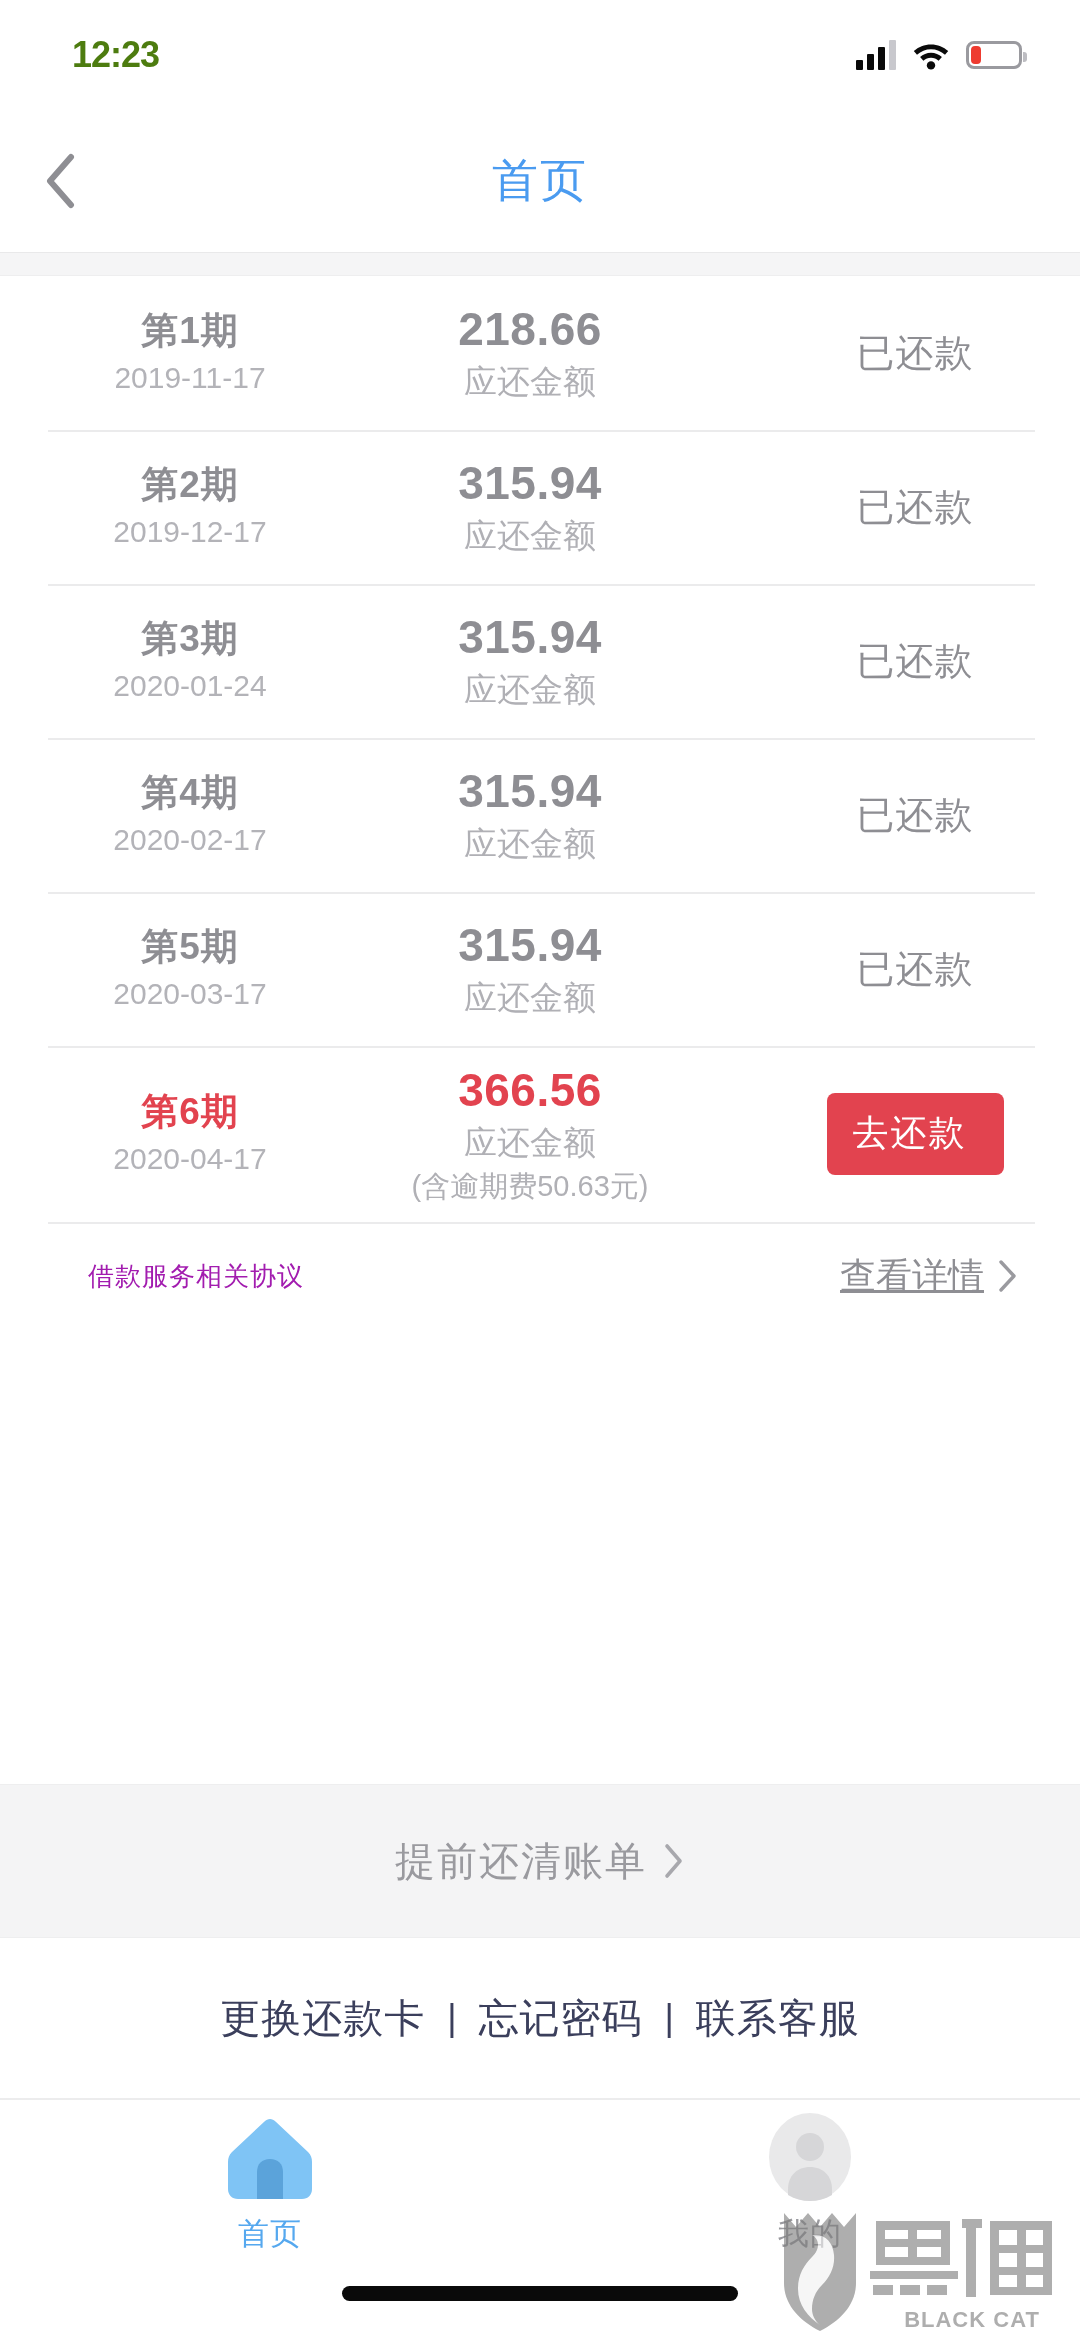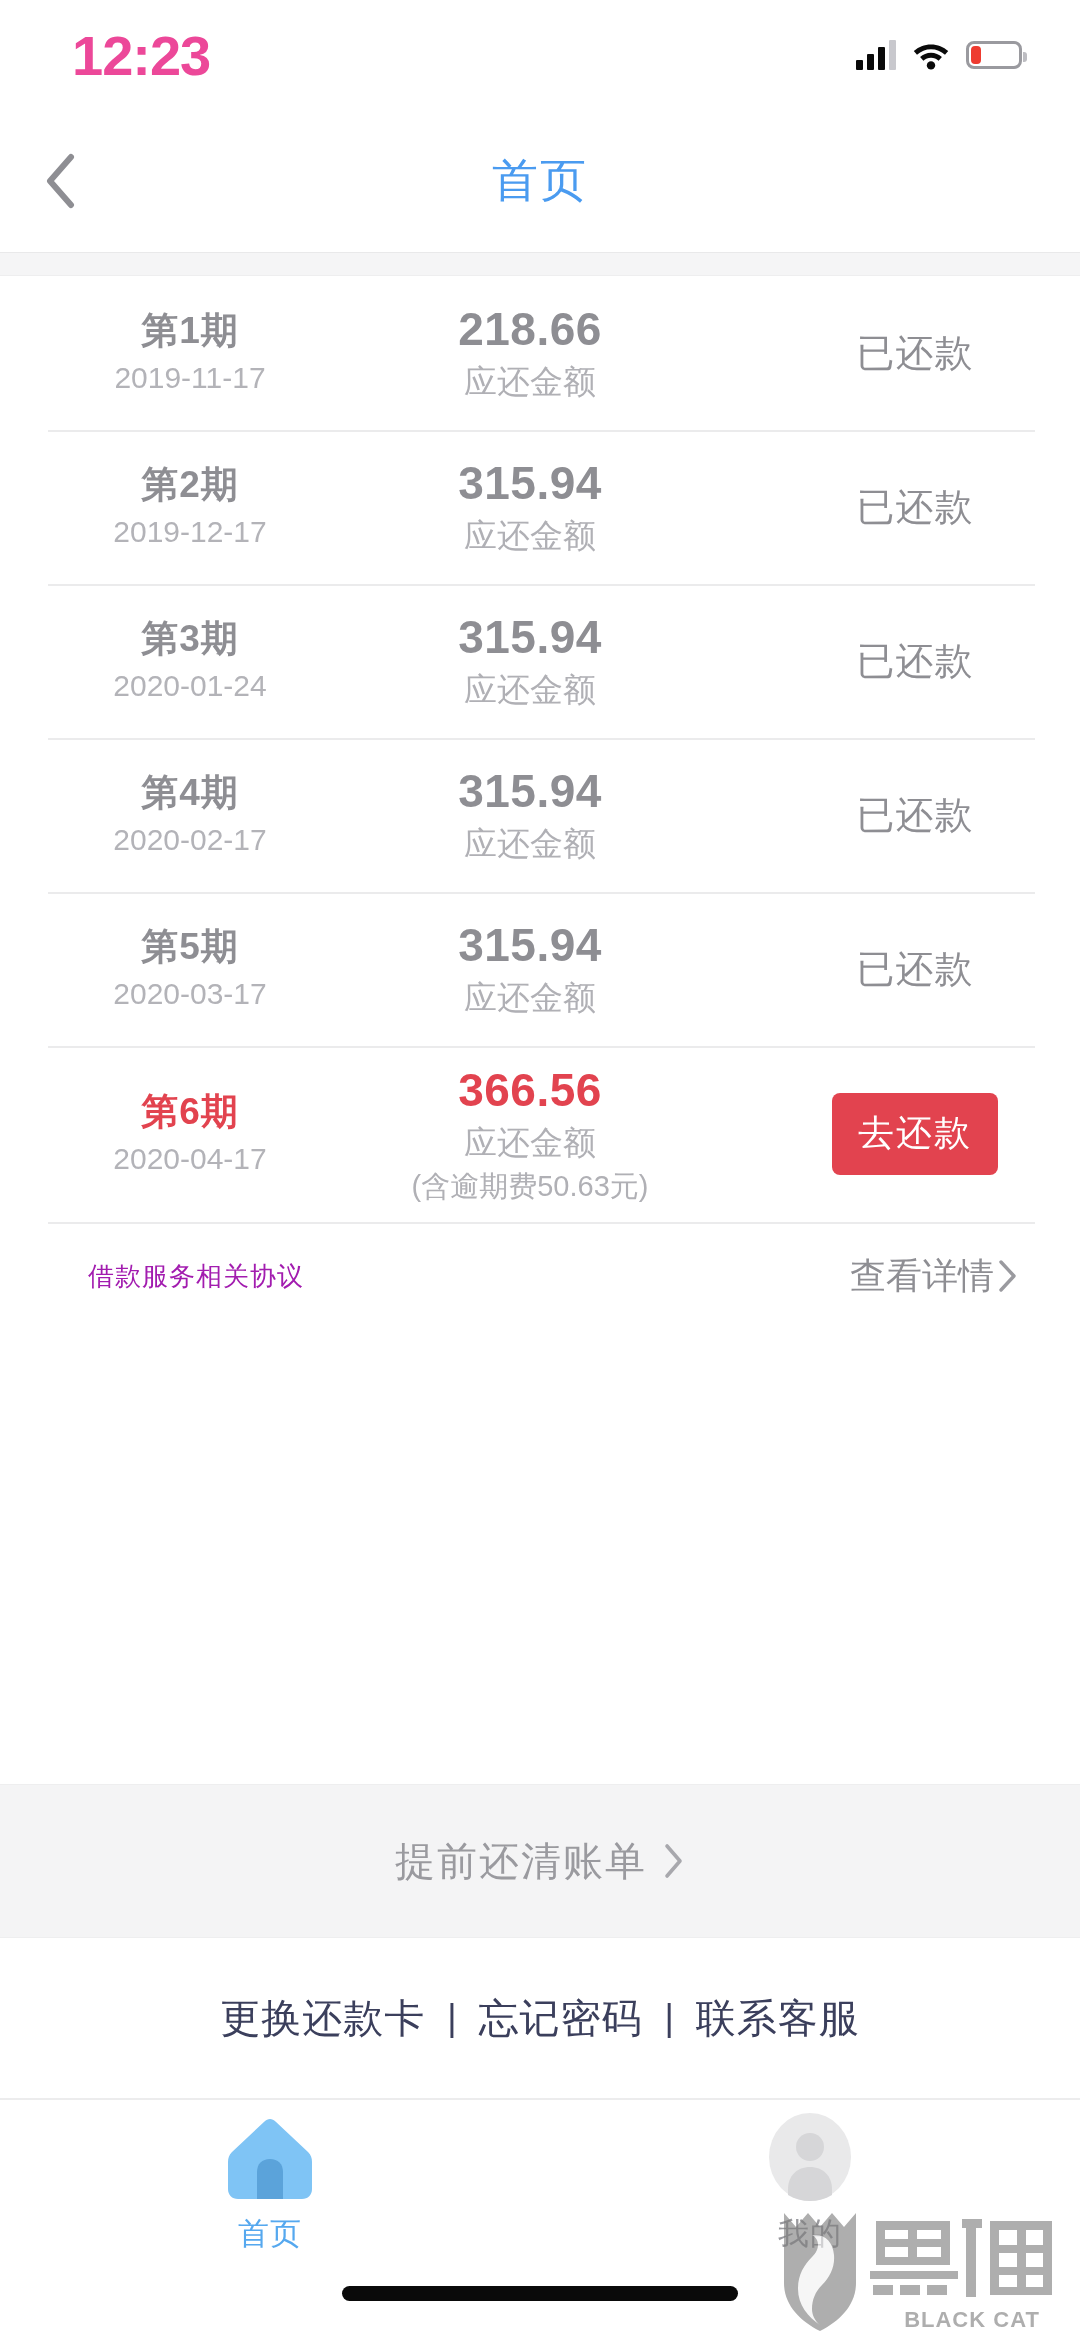--- a/index.html
+++ b/index.html
@@ -25,23 +25,23 @@
     top: 0; left: 0;
     width: 1080px;
     height: 110px;
     display: flex;
     align-items: center;
     justify-content: space-between;
     padding: 0 58px 0 72px;
     box-sizing: border-box;
   }
   .status-time {
-    font-size: 56px;
+    font-size: 36px;
     font-weight: bold;
-    color: #ec4899;
+    color: #4d7c0f;
     letter-spacing: -1px;
     font-family: "Liberation Sans", sans-serif;
   }
   .status-right {
     display: flex;
     align-items: center;
     gap: 16px;
   }
   .signal-bars {
     display: flex;
@@ -214,21 +214,21 @@
   .bill-row.overdue { height: 176px; }
   .bill-row.overdue .period-label { color: #e2434f; }
   .bill-row.overdue .amount-value { color: #e2434f; }
   .repay-button {
     background: #e2434f;
     color: #ffffff;
     font-size: 36px;
     letter-spacing: 2px;
     border: none;
     border-radius: 8px;
-    padding: 22px 26px 24px 26px;
+    padding: 22px 37px 24px 26px;
     line-height: 1;
     cursor: pointer;
     font-family: "Liberation Sans", "DejaVu Sans", sans-serif;
   }
 
   
   .agreement-row {
     position: relative;
     height: 108px;
     display: flex;
@@ -240,23 +240,24 @@
     cursor: pointer;
   }
   .agreement-label {
     font-size: 26px;
     color: #a21caf;
     letter-spacing: 1px;
   }
   .agreement-action {
     display: flex;
     align-items: center;
-    gap: 4px;
+    gap: 14px;
     font-size: 36px;
     color: #8e8e93;
+    text-decoration: underline;
   }
   .chev-right { display: block; }
 
   
   .payoff-band {
     position: absolute;
     top: 1784px; left: 0;
     width: 1080px;
     height: 154px;
     background: #f4f4f5;

